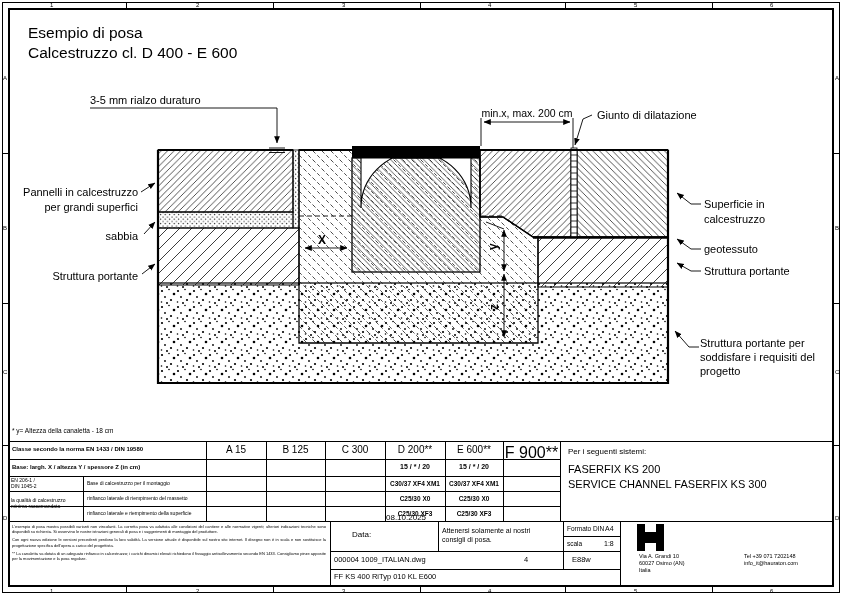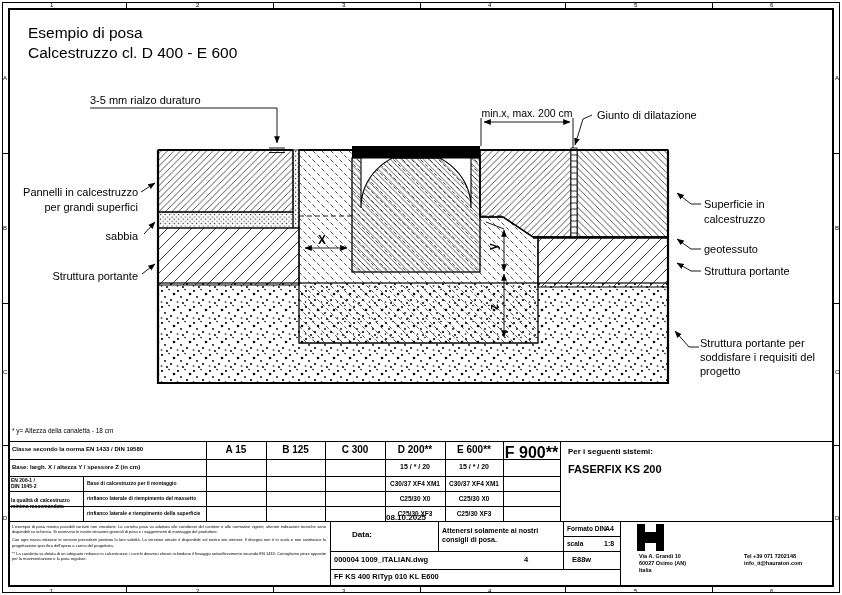--- a/index.html
+++ b/index.html
@@ -1,20 +1,20 @@
 <!DOCTYPE html>
 <html><head>
 <meta charset="utf-8">
 <style>
   html,body{margin:0;padding:0;background:#e8e8e8;}
   .sheet{position:relative;width:842px;height:595px;background:#fff;
          font-family:"Liberation Sans",sans-serif;color:#000;overflow:hidden;}
   .outer{position:absolute;left:2px;top:2px;width:836px;height:589px;border:1px solid #000;}
   .frame{position:absolute;left:8px;top:8px;width:822px;height:575px;border:2px solid #000;}
-  .t{position:absolute;white-space:nowrap;line-height:1.1;font-weight:bold;}
+  .t{position:absolute;white-space:nowrap;line-height:1.1;}
   .rl{position:absolute;font-size:6px;line-height:6px;}
   .hl,.vl{position:absolute;background:#000;}
   .c{text-align:center;}
   .b{font-weight:bold;}
   svg{position:absolute;left:0;top:0;}
   svg text{font-family:"Liberation Sans",sans-serif;fill:#000;}
   .fine{position:absolute;left:12px;top:524px;width:314px;font-size:4px;line-height:1.3;text-align:justify;}
   .fine div{margin-bottom:3px;}
   .logo-icon{position:absolute;left:637px;top:524px;width:27px;height:27px;background:#000;}
   .logo-icon span{position:absolute;left:8px;width:11px;height:8px;background:#fff;}
@@ -205,20 +205,21 @@
   <div class="t" style="left:87px;top:511px;font-size:5px">rinfianco laterale e riempimento della superficie</div>
   <div class="t c b" style="left:385px;top:480px;width:60px;font-size:6.5px">C30/37 XF4 XM1</div>
   <div class="t c b" style="left:445px;top:480px;width:58px;font-size:6.5px">C30/37 XF4 XM1</div>
   <div class="t c b" style="left:385px;top:495px;width:60px;font-size:6.5px">C25/30 X0</div>
   <div class="t c b" style="left:445px;top:495px;width:58px;font-size:6.5px">C25/30 X0</div>
   <div class="t c b" style="left:385px;top:510px;width:60px;font-size:6.5px">C25/30 XF3</div>
   <div class="t c b" style="left:445px;top:510px;width:58px;font-size:6.5px">C25/30 XF3</div>
 
   <div class="t" style="left:568px;top:448px;font-size:8px">Per i seguenti sistemi:</div>
   <div class="t" style="left:568px;top:463px;font-size:11px">FASERFIX KS 200</div>
+  <div class="t" style="left:568px;top:478px;font-size:11px">SERVICE CHANNEL FASERFIX KS 300</div>
 
   <div class="fine">
     <div>L'esempio di posa mostra possibili varianti non vincolanti. La corretta posa va adattata alle condizioni del cantiere e alle normative vigenti; ulteriori indicazioni tecniche sono disponibili su richiesta. Si osservino le nostre istruzioni generali di posa e i suggerimenti di montaggio del produttore.</div>
     <div>Con ogni nuova edizione le versioni precedenti perdono la loro validità. La versione attuale è disponibile sul nostro sito internet. Il disegno non è in scala e non sostituisce la progettazione specifica dell'opera a carico del progettista.</div>
     <div>** La canaletta va dotata di un adeguato rinfianco in calcestruzzo; i carichi dinamici elevati richiedono il fissaggio antisollevamento secondo EN 1433. Consigliamo pinze apposite per la movimentazione e la posa regolare.</div>
   </div>
   <div class="t" style="left:352px;top:531px;font-size:8px">Data:</div>
   <div class="t" style="left:386px;top:514px;font-size:8px">08.10.2025</div>
   <div class="t" style="left:442px;top:527px;font-size:7px">Attenersi solamente ai nostri</div>
   <div class="t" style="left:442px;top:536px;font-size:7px">consigli di posa.</div>

